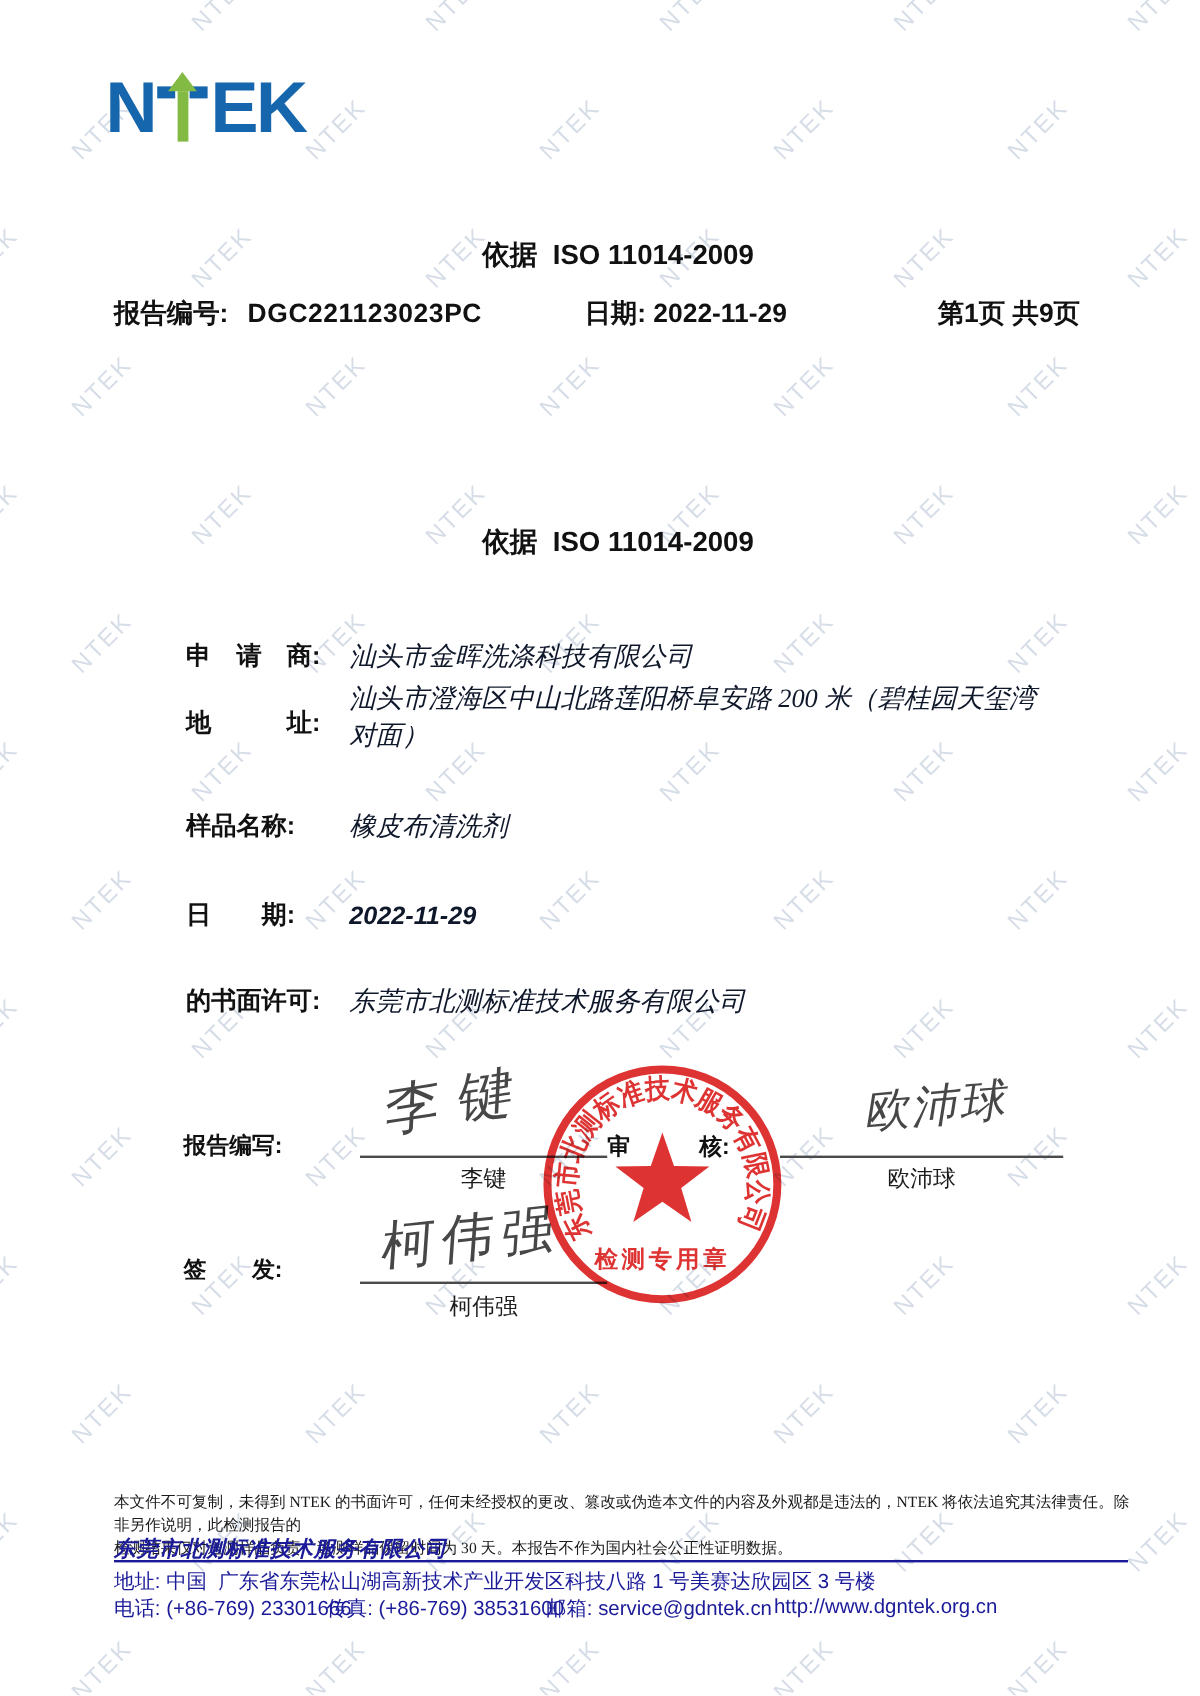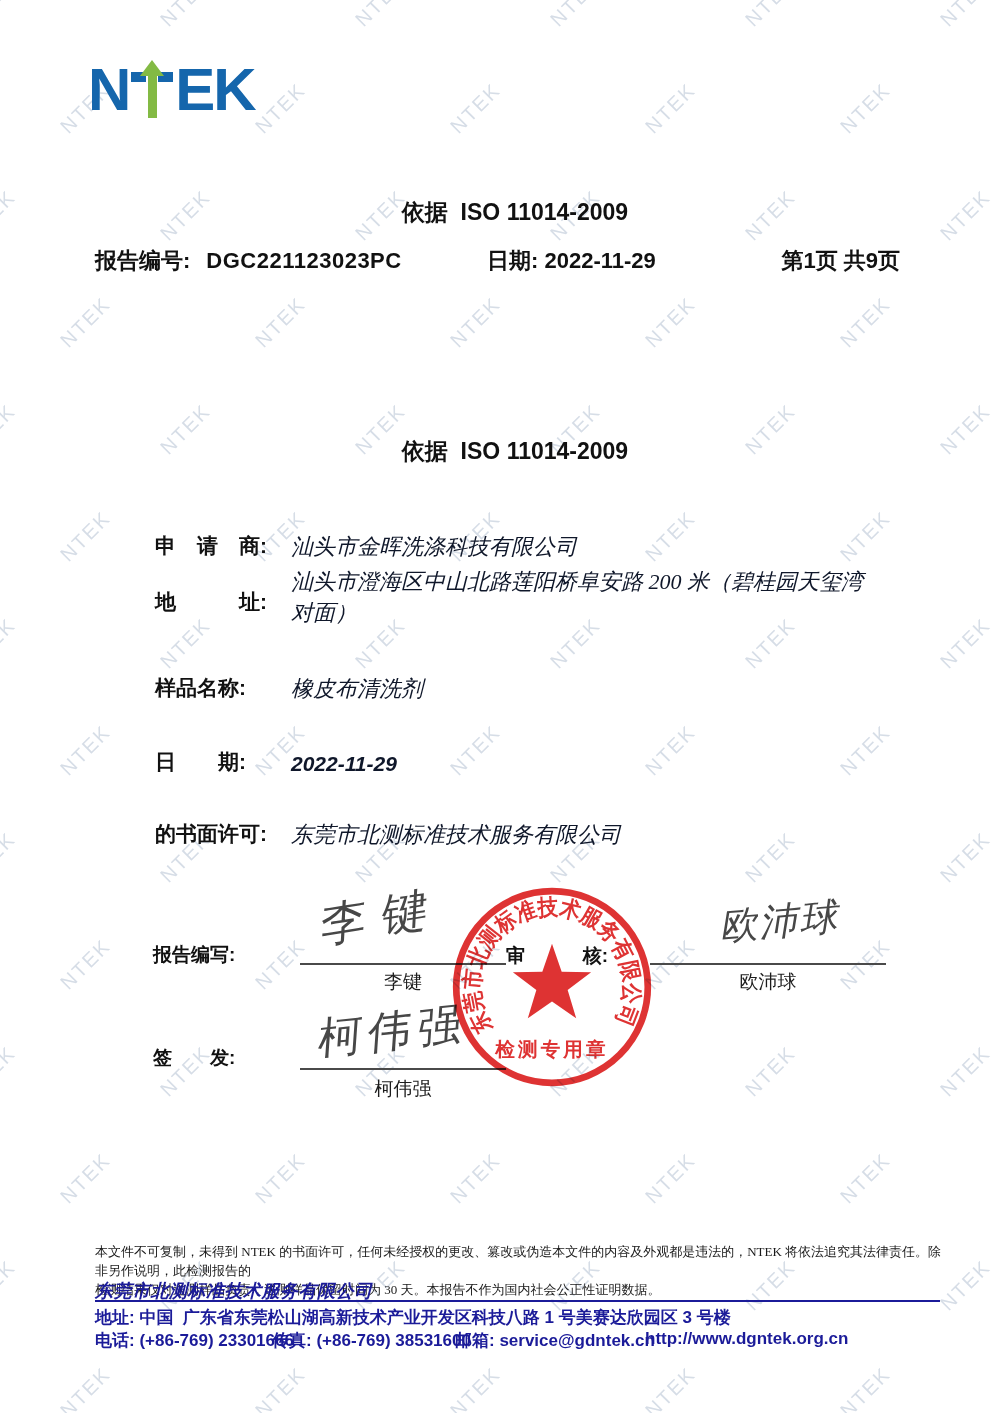--- a/index.html
+++ b/index.html
@@ -104,21 +104,21 @@
     font-family:"Liberation Serif",serif;font-size:13px;line-height:19px;color:#1a1a1a;z-index:1;
   }
   .f-company-wrap{
     position:absolute;left:95px;top:1279px;width:845px;height:23px;
     border-bottom:2px solid var(--footer-blue);z-index:1;
   }
   .f-company{
     font-size:18px;font-weight:700;font-style:italic;
     color:var(--footer-blue);letter-spacing:.5px;
   }
-  .f-line{position:absolute;font-size:17px;font-weight:700;color:var(--footer-blue);white-space:pre;z-index:1;}
+  .f-line{position:absolute;font-size:17px;font-weight:400;color:var(--footer-blue);white-space:pre;z-index:1;}
   .f-addr{left:95px;top:1306px;}
   .f-tel{left:95px;top:1329px;}
   .f-fax{left:272px;top:1329px;}
   .f-email{left:455px;top:1329px;}
   .f-web{left:645px;top:1329px;}
 </style>
 </head>
 <body>
 
 <div class="page">

